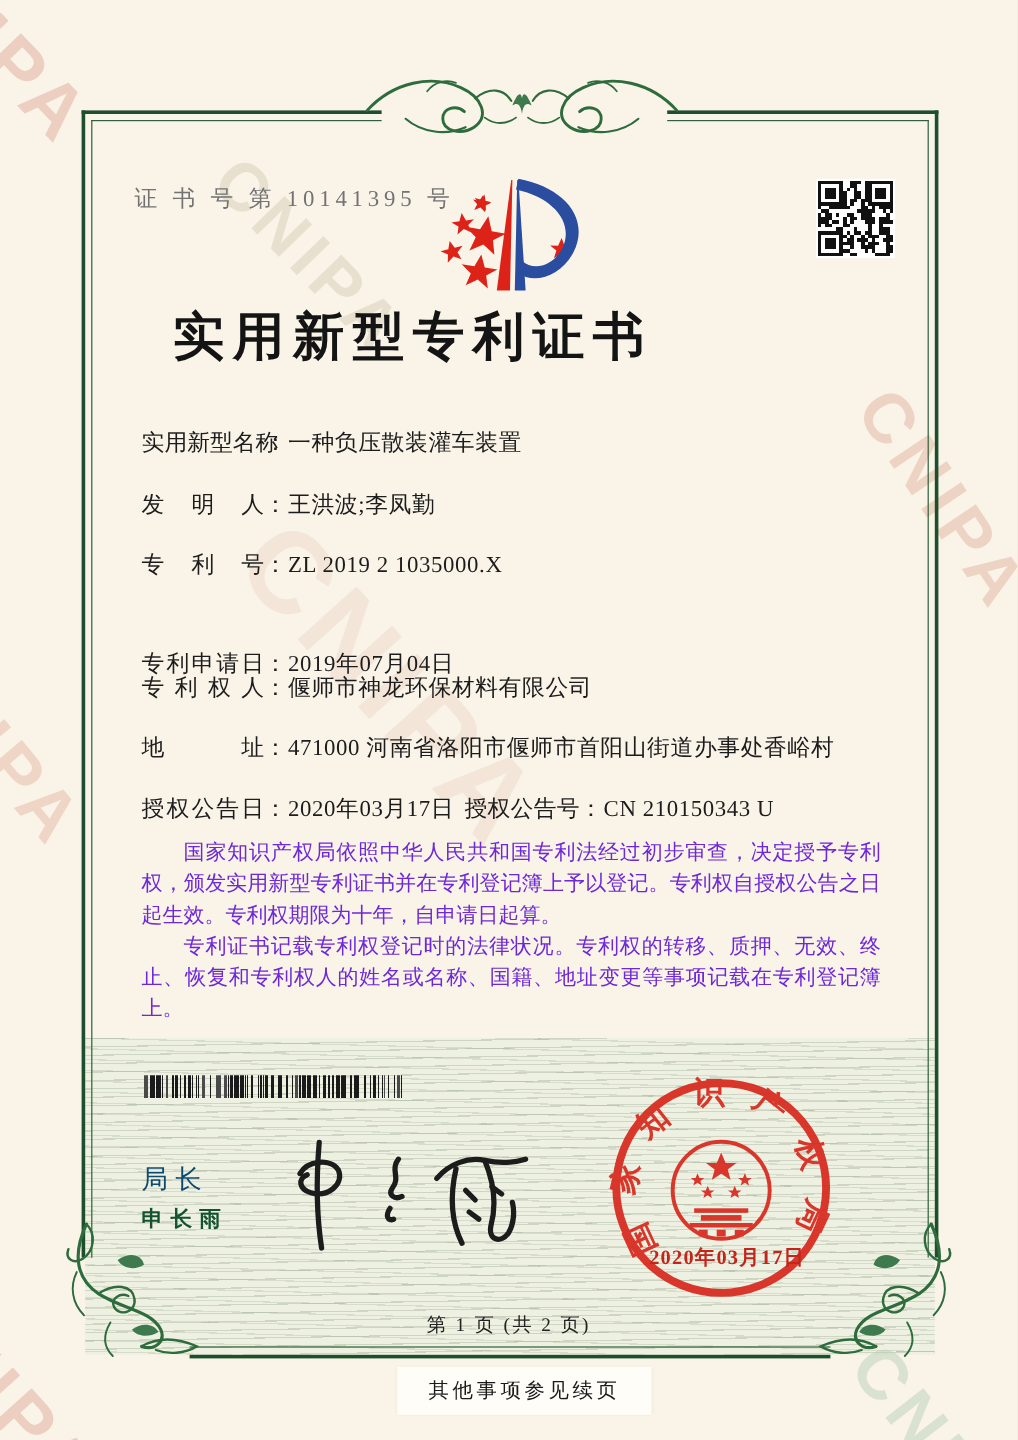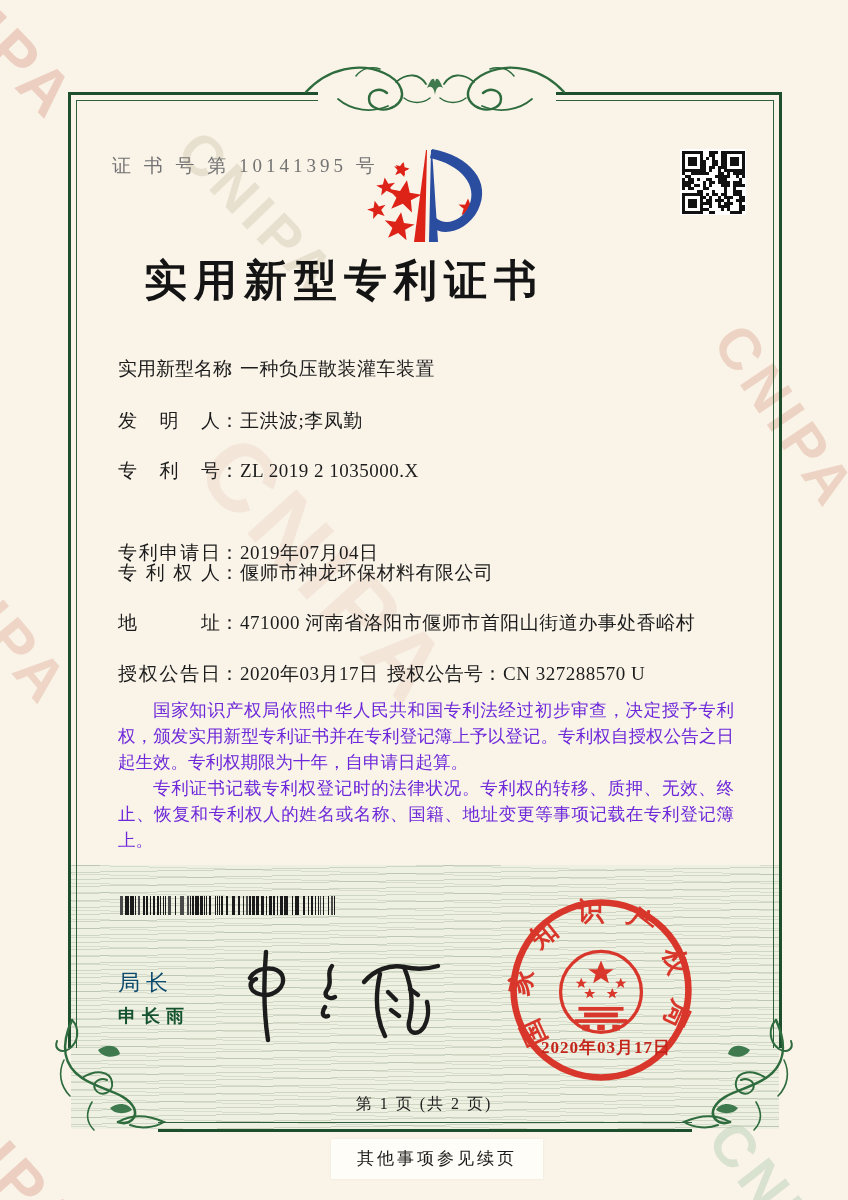--- a/index.html
+++ b/index.html
@@ -326,21 +326,21 @@
   </div>
   <div class="frow" style="top:560px;">
     <span class="flabel">专利权人</span><span class="fcolon">：</span><span class="fvalue">偃师市神龙环保材料有限公司</span>
   </div>
   <div class="frow" style="top:610px;">
     <span class="flabel">地址</span><span class="fcolon">：</span><span class="fvalue">471000 河南省洛阳市偃师市首阳山街道办事处香峪村</span>
   </div>
   <div class="frow" style="top:661px;">
     <span class="flabel">授权公告日</span><span class="fcolon">：</span><span class="fvalue">2020年03月17日</span>
     <span class="fgroup2">
-      <span class="flabel" style="width:96px;">授权公告号</span><span class="fcolon">：</span><span class="fvalue">CN 327288570 U</span>
+      <span class="flabel" style="width:96px;">授权公告号</span><span class="fcolon">：</span><span class="fvalue">CN 210150343 U</span>
     </span>
   </div>
 
   <div class="bodytext">
     <p>国家知识产权局依照中华人民共和国专利法经过初步审查，决定授予专利权，颁发实用新型专利证书并在专利登记簿上予以登记。专利权自授权公告之日起生效。专利权期限为十年，自申请日起算。</p>
     <p>专利证书记载专利权登记时的法律状况。专利权的转移、质押、无效、终止、恢复和专利权人的姓名或名称、国籍、地址变更等事项记载在专利登记簿上。</p>
   </div>
 
   <svg class="abs" id="barcode" style="left:120px;top:896px;z-index:4;" width="216" height="19" viewBox="0 0 216 19" shape-rendering="crispEdges">
       <rect x="0" y="0" width="3" height="19" fill="#4a4a4a"></rect>

